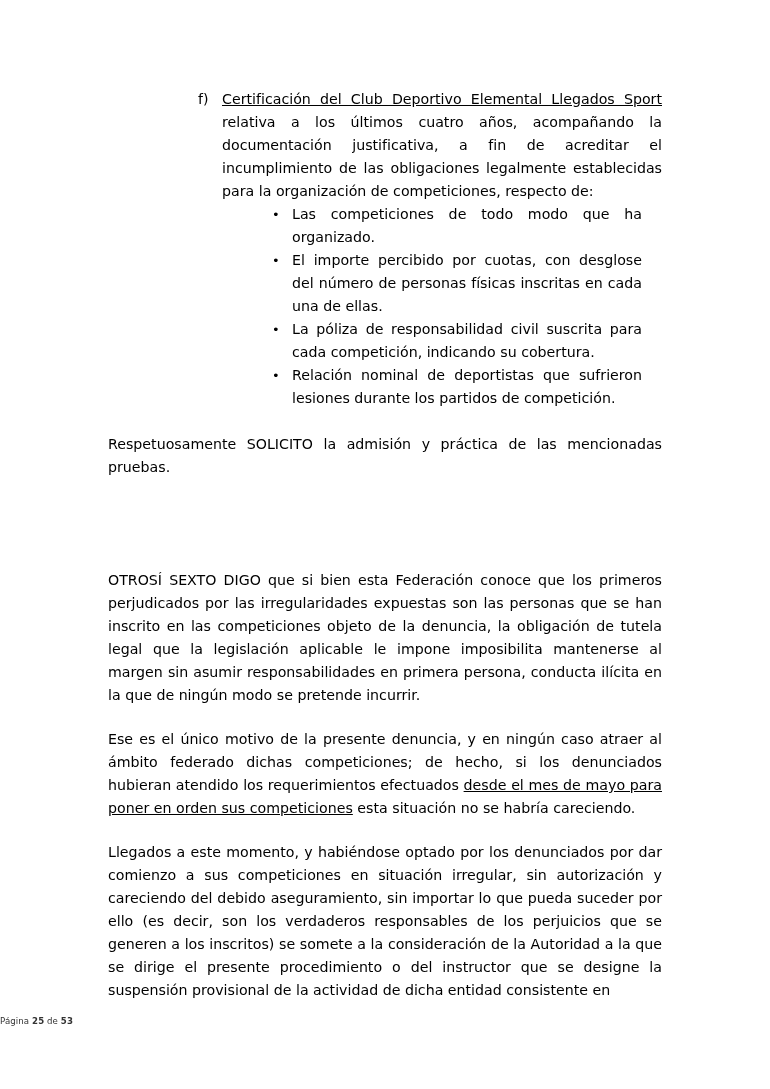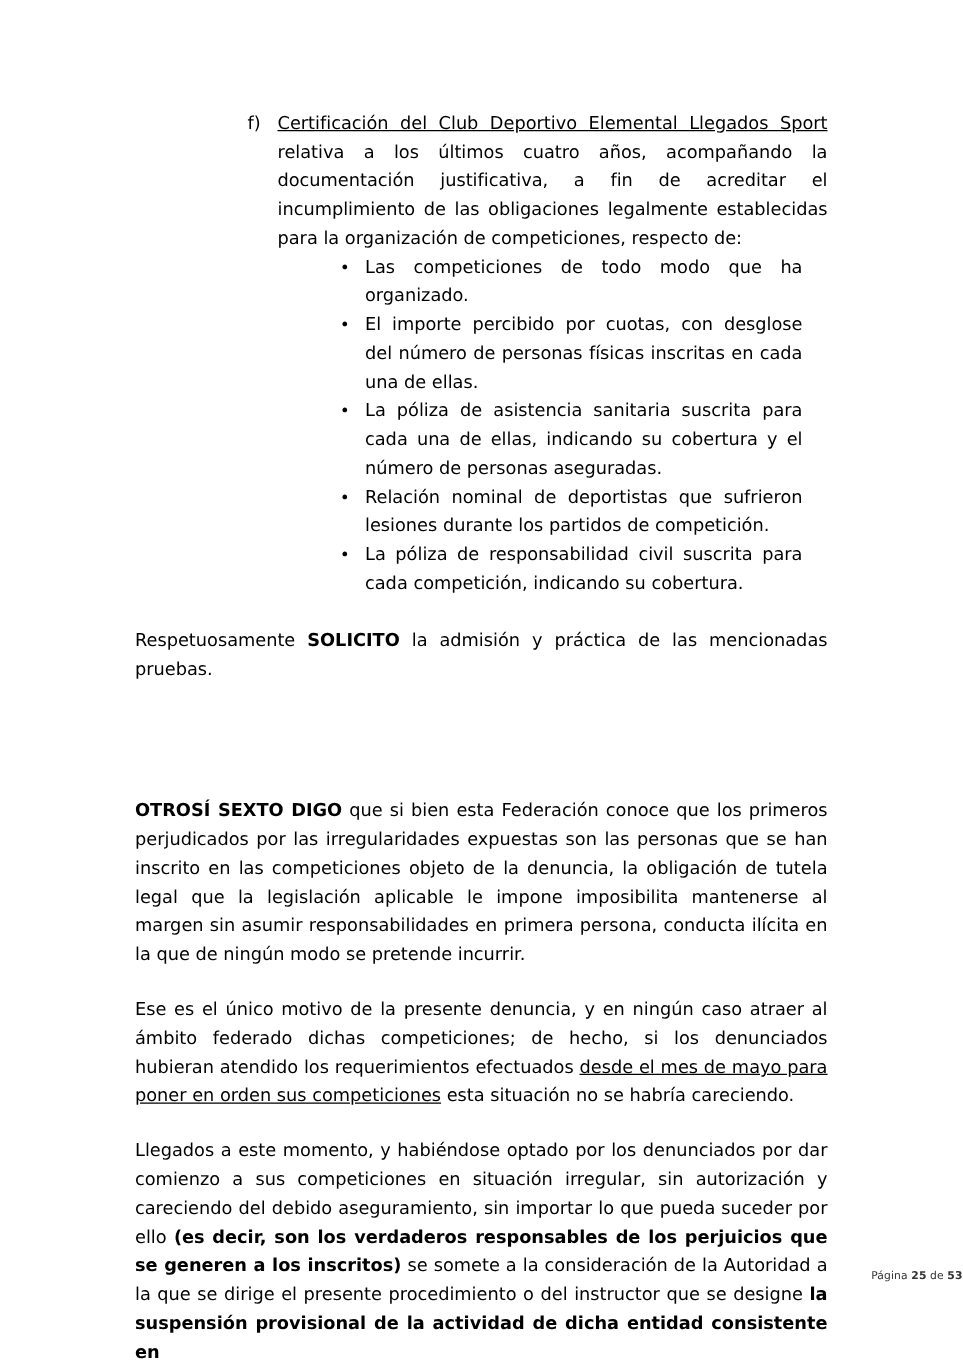--- a/index.html
+++ b/index.html
@@ -46,21 +46,21 @@
   .para {
     font-size: 14.2px;
     line-height: 23px;
     text-align: justify;
     text-justify: inter-word;
     margin: 0;
     hyphens: none;
   }
   
   .u { text-decoration: underline; }
-  .b { font-weight: bold; }
+  .b { font-weight: normal; }
 
   
   .bullet-list {
     list-style: none;
     margin: 0;
     padding: 0;
     margin-left: 164px;  
     width: 370px;
   }
   .bullet-list li {
@@ -91,21 +91,21 @@
   .gap-sm { height: 21px; }
   .gap-md { height: 23px; }
   .gap-lg { height: 90px; }
 
   
   .footer {
     position: absolute;
     left: 0;
     right: 0;
     top: 1016px;
-    text-align: right;
+    text-align: left;
     font-size: 8.6px;
     color: #333333;
     letter-spacing: 0.1px;
   }
   .footer .b { font-weight: bold; }
 </style>
 </head>
 <body>
 
 <div class="page">
@@ -113,23 +113,22 @@
   <div class="content">
 
     <div class="lettered-item">
       <span class="lettered-marker">f)</span>
       <p class="para"><span class="u">Certificación del Club Deportivo Elemental Llegados Sport</span><span> relativa a los últimos cuatro años, acompañando la documentación justificativa, a fin de acreditar el incumplimiento de las obligaciones legalmente establecidas para la organización de competiciones, respecto de:</span></p>
     </div>
 
     <ul class="bullet-list">
       <li>Las competiciones de todo modo que ha organizado.</li>
       <li>El importe percibido por cuotas, con desglose del número de personas físicas inscritas en cada una de ellas.</li>
-      <li>La póliza de asistencia sanitaria suscrita para cada una de ellas, indicando su cobertura y el número de personas aseguradas.</li>
+      <li>La póliza de responsabilidad civil suscrita para cada competición, indicando su cobertura.</li>
       <li>Relación nominal de deportistas que sufrieron lesiones durante los partidos de competición.</li>
-      <li>La póliza de responsabilidad civil suscrita para cada competición, indicando su cobertura.</li>
     </ul>
 
     <div class="gap-md"></div>
 
     <p class="body-para"><span>Respetuosamente </span><span class="b">SOLICITO</span><span> la admisión y práctica de las mencionadas pruebas.</span></p>
 
     <div class="gap-lg"></div>
 
     <p class="body-para"><span class="b">OTROSÍ SEXTO DIGO</span><span> que si bien esta Federación conoce que los primeros perjudicados por las irregularidades expuestas son las personas que se han inscrito en las competiciones objeto de la denuncia, la obligación de tutela legal que la legislación aplicable le impone imposibilita mantenerse al margen sin asumir responsabilidades en primera persona, conducta ilícita en la que de ningún modo se pretende incurrir.</span></p>
 

